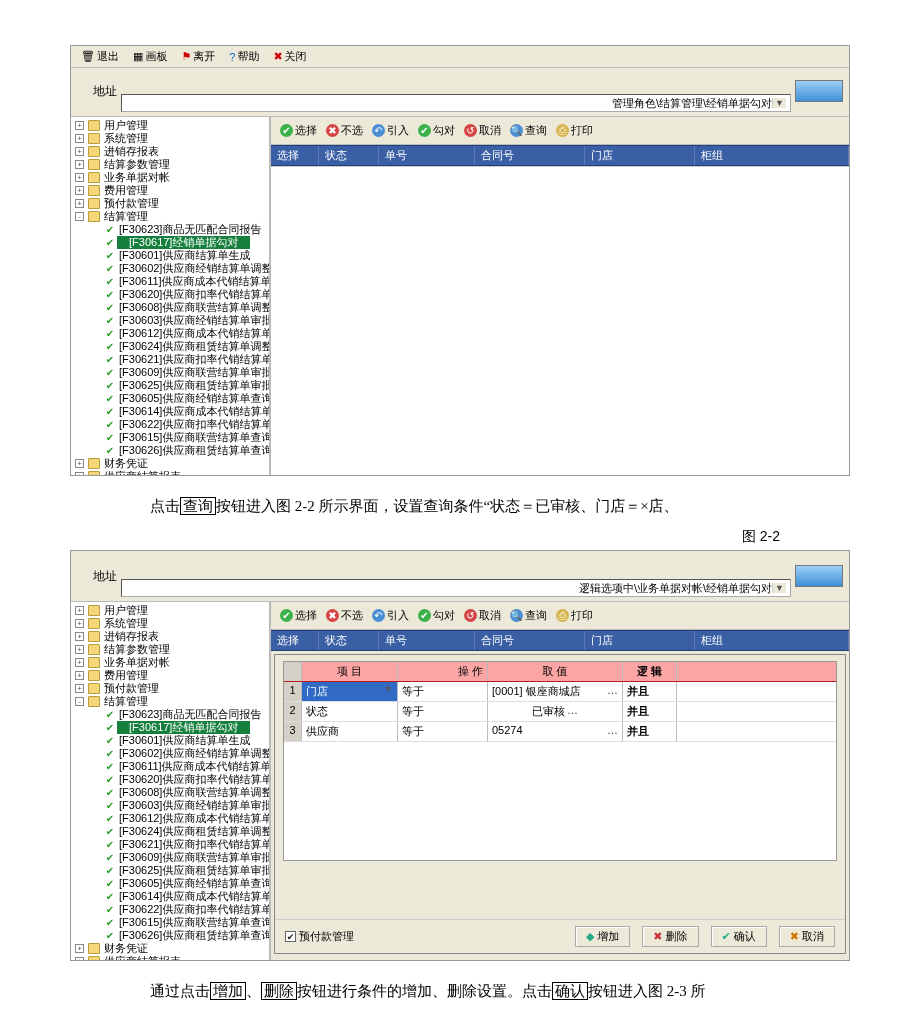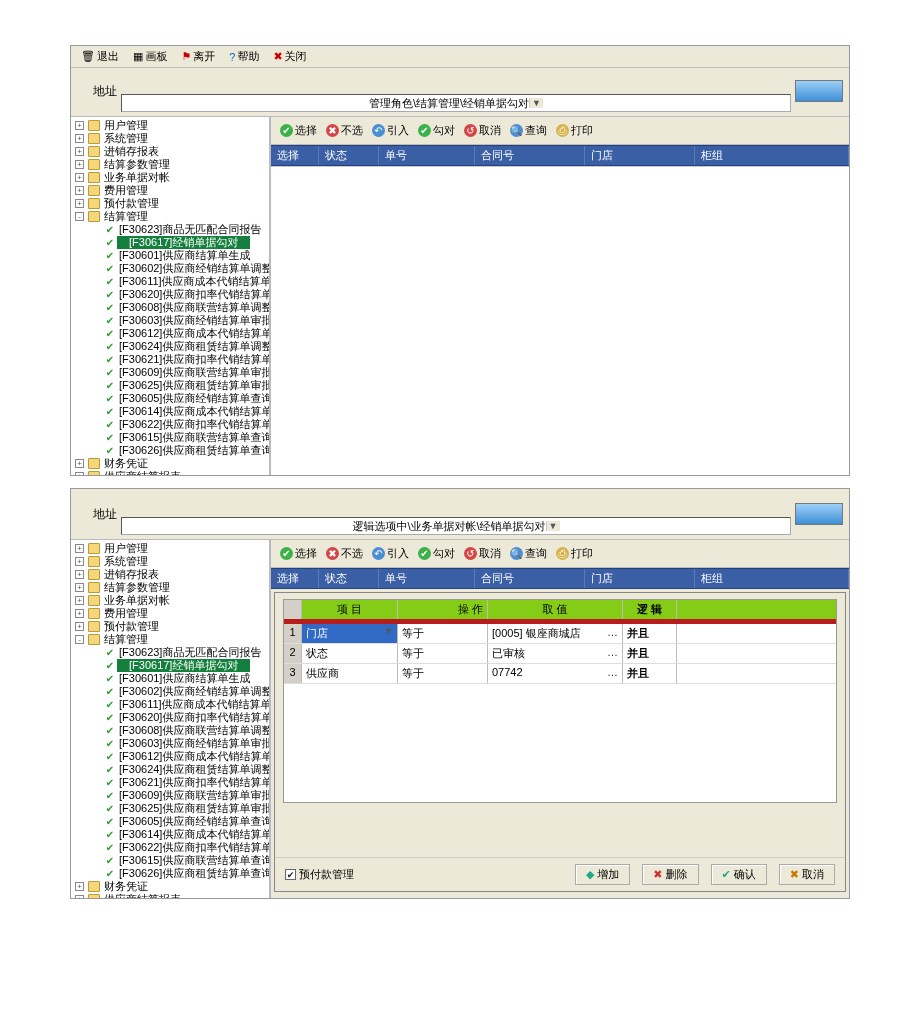--- a/index.html
+++ b/index.html
@@ -39,21 +39,21 @@
     padding: 2px 6px 4px 22px;
     background: #ece9d8;
     border-bottom: 1px solid #bbb;
   }
   .addr-input {
     flex: 1;
     background: #fff;
     border: 1px inset #aaa;
     padding: 1px 4px;
     display: flex;
-    justify-content: center;
+    justify-content: flex-end;
     align-items: center;
     height: 18px;
     font-size: 11px;
     margin-top: 24px;
   }
   .addr-arrow {
     width: 14px;
     text-align: center;
     background: #ece9d8;
     border-left: 1px solid #ccc;
@@ -190,22 +190,22 @@
     font-weight: bold;
   }
   .cond-table {
     margin: 6px 8px 4px 8px;
     background: #fff;
     border: 1px solid #999;
     font-size: 11px;
   }
   .cond-head {
     display: flex;
-    background: #84cc16;
-    border-bottom: 5px solid #b91c1c;
+    background: #fca5a5;
+    border-bottom: 1px solid #b91c1c;
   }
   .cond-head .cc, .cond-row .cc {
     padding: 2px 4px;
     border-right: 1px solid #bbb;
   }
   .cond-row {
     display: flex;
     border-bottom: 1px solid #ddd;
   }
   .cc.n { width: 18px; text-align: center; background: #d4d0c8; }
@@ -465,21 +465,25 @@
         <div class="gh-cell" style="width:96px">单号</div>
         <div class="gh-cell" style="width:110px">合同号</div>
         <div class="gh-cell" style="width:110px">门店</div>
         <div class="gh-cell" style="flex:1">柜组</div>
       </div>
       <div class="grid-body"></div>
     </div>
   </div>
 </div>
 
+<p class="p-text">
+  <span>点击</span><span class="boxed">查询</span><span>按钮进入图 2-2 所示界面，设置查询条件“状态＝已审核、门店＝×店、</span>
+</p>
 
+<p class="figcap">图 2-2</p>
 
 <div class="screenshot">
   <div class="addrbar" style="padding-top:4px">
     <span>地址</span>
     <div class="addr-input">
       <span>逻辑选项中\业务单据对帐\经销单据勾对</span>
       <span class="addr-arrow">▼</span>
     </div>
     <div class="logo-chip"></div>
   </div>
@@ -658,45 +662,45 @@
           </div>
           <div id="cond-rows">
                 <div class="cond-row">
       <div class="cc n">1</div>
       <div class="cc f" style="display:flex;justify-content:space-between;background:#316ac5;color:#fff;">
                     <span>门店</span>
                     <span style="font-size:9px;color:#555;">▼</span>
                   </div>
       <div class="cc o">等于</div>
       <div class="cc v" style="display:flex;justify-content:space-between">
-                    <span>[0005] 银座商城店</span>
+                    <span>[0001] 银座商城店</span>
                     <span class="dlg-dots">…</span>
                   </div>
       <div class="cc l">并且</div>
     </div>
                 <div class="cond-row">
       <div class="cc n">2</div>
       <div class="cc f" style="display:flex;justify-content:space-between;">
                     <span>状态</span>
                   </div>
       <div class="cc o">等于</div>
-      <div class="cc v" style="display:flex;justify-content:space-between">
+      <div class="cc v" style="display:flex;justify-content:center">
                     <span>已审核</span>
                     <span class="dlg-dots">…</span>
                   </div>
       <div class="cc l">并且</div>
     </div>
                 <div class="cond-row">
       <div class="cc n">3</div>
       <div class="cc f" style="display:flex;justify-content:space-between;">
                     <span>供应商</span>
                   </div>
       <div class="cc o">等于</div>
       <div class="cc v" style="display:flex;justify-content:space-between">
-                    <span>07742</span>
+                    <span>05274</span>
                     <span class="dlg-dots">…</span>
                   </div>
       <div class="cc l">并且</div>
     </div>
               </div>
           <div class="cond-empty"></div>
         </div>
         <div class="dlg-bottom">
           <span class="save-check">
             <span class="chk">✔</span>
@@ -719,14 +723,17 @@
                   <span style="color:#c70">✖</span>
                   <span>取消</span>
                 </span>
           </div>
         </div>
       </div>
     </div>
   </div>
 </div>
 
+<p class="p-text">
+  <span>通过点击</span><span class="boxed">增加</span><span>、</span><span class="boxed">删除</span><span>按钮进行条件的增加、删除设置。点击</span><span class="boxed">确认</span><span>按钮进入图 2-3 所</span>
+</p>
 
 </div>
 
 </body></html>

